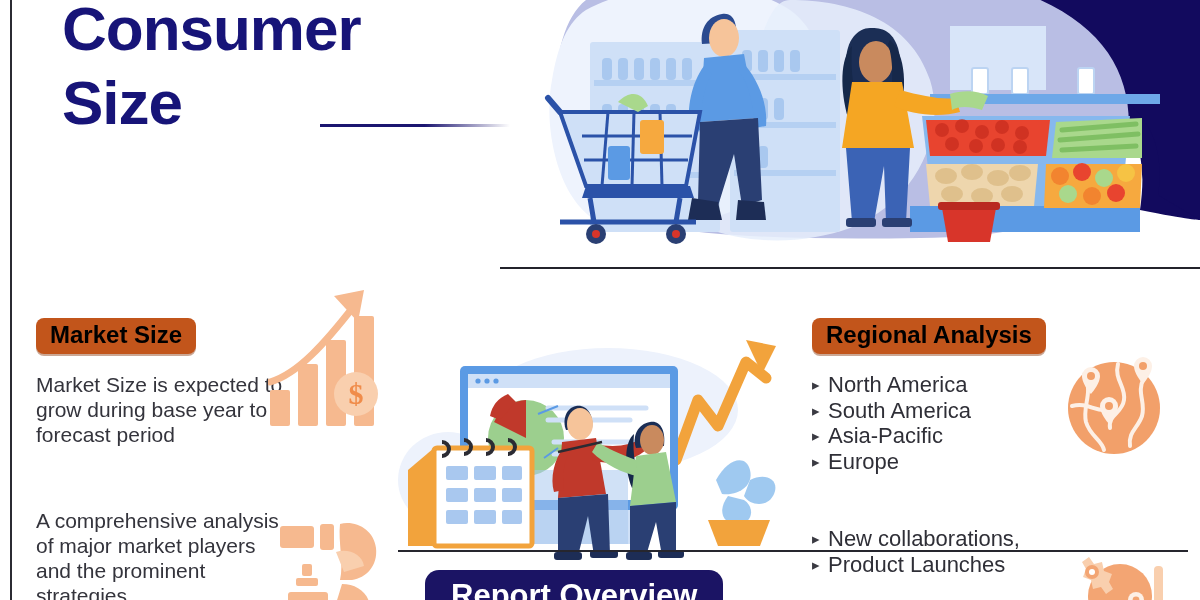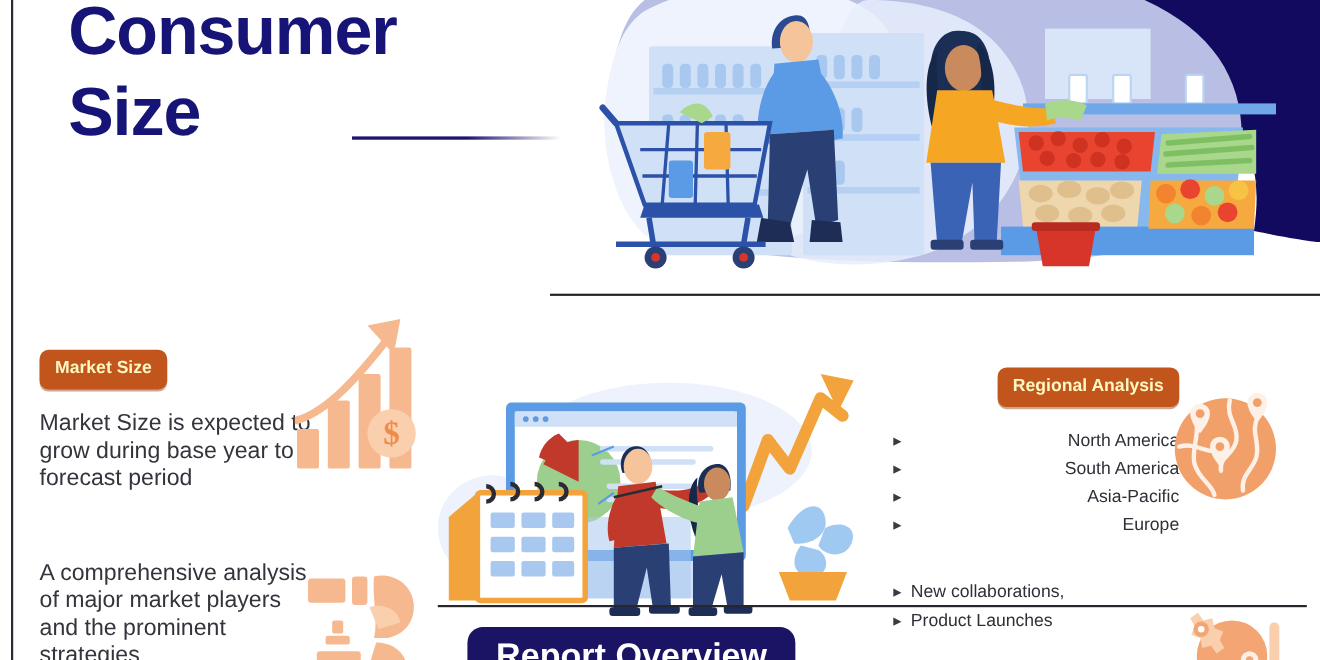--- a/index.html
+++ b/index.html
@@ -28,48 +28,48 @@
     font-size:62px; line-height:74px; font-weight:bold;
     color:#171478; letter-spacing:-1px;
   }
   .title-rule {
     position:absolute; left:320px; top:124px; width:190px; height:3px;
     background:linear-gradient(to right, #1b1570 0%, #1b1570 55%, rgba(27,21,112,0) 100%);
   }
 
   
   .badge {
-    display:inline-block; background:#c2551b; color:#fef9c3;
+    display:inline-block; background:#c2551b; color:#000000;
     font-weight:bold; border-radius:8px;
-    padding:6px 14px 8px 14px; font-size:16px; line-height:22px;
+    padding:6px 14px 8px 14px; font-size:24px; line-height:22px;
     box-shadow:0 2px 0 rgba(140,60,18,.45);
     white-space:nowrap;
   }
   .badge.navy {
     background:#1b1464; color:#ffffff; font-size:31px; line-height:34px;
     padding:9px 26px 11px 26px; border-radius:14px;
   }
 
   .body-text {
     font-size:21px; line-height:25px; color:#34343c; font-weight:normal;
   }
 
   ul.bullets { list-style:none; }
   ul.bullets li {
-    font-size:16px; line-height:25.5px; color:#2f2f37;
+    font-size:22px; line-height:25.5px; color:#2f2f37;
     padding-left:16px; position:relative;
   }
   ul.bullets li:before {
     content:"\25B8"; position:absolute; left:0; top:0; color:#3a3a42; font-size:15px;
   }
 
   
   #panel-market-size   { position:absolute; left:36px;  top:318px; width:250px; }
   #panel-key-players   { position:absolute; left:36px;  top:490px; width:260px; }
-  #panel-regional      { position:absolute; left:812px; top:334px; width:260px;text-align:right; }
+  #panel-regional      { position:absolute; left:812px; top:318px; width:260px; }
   #panel-key-industry  { position:absolute; left:812px; top:508px; width:330px; }
   .panel-body { margin-top:18px; }
 
   #report-overview-banner { position:absolute; left:425px; top:570px; }
 
   
   .icon-abs { position:absolute; }
   #icon-market-size  { left:268px; top:282px; width:120px; height:145px; }
   #icon-key-players  { left:278px; top:518px; width:115px; height:95px; }
   #icon-regional     { left:1058px; top:352px; width:112px; height:105px; }

